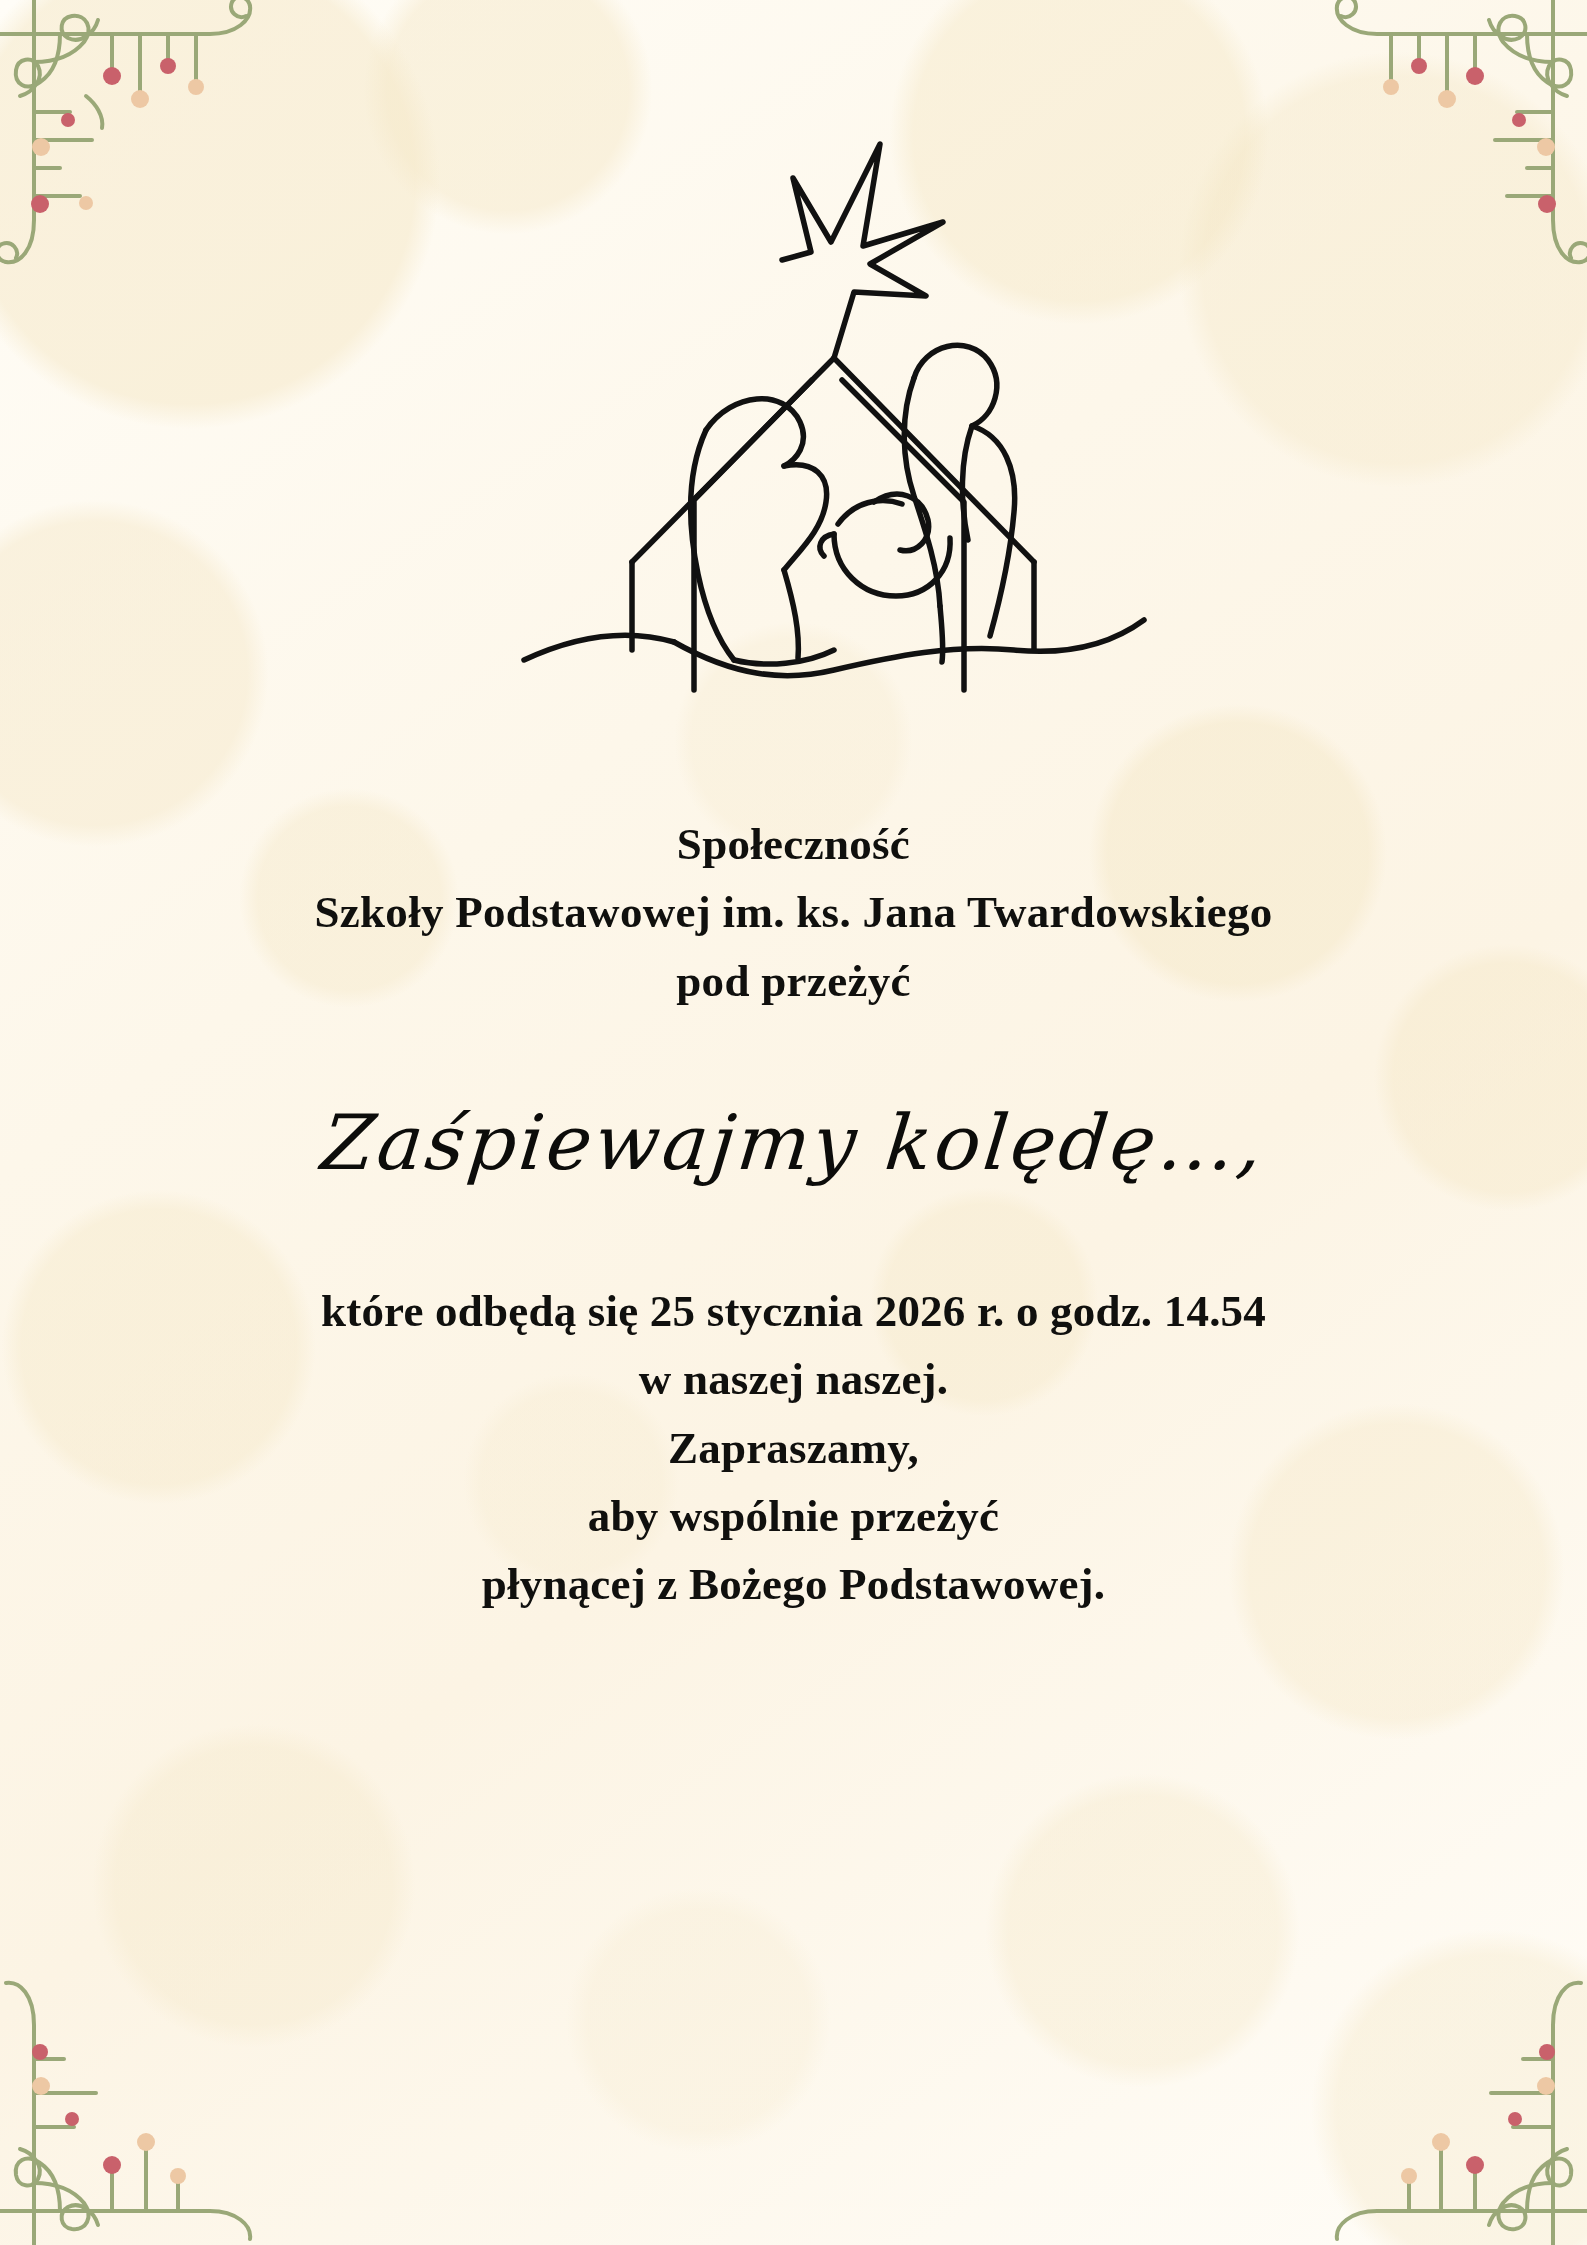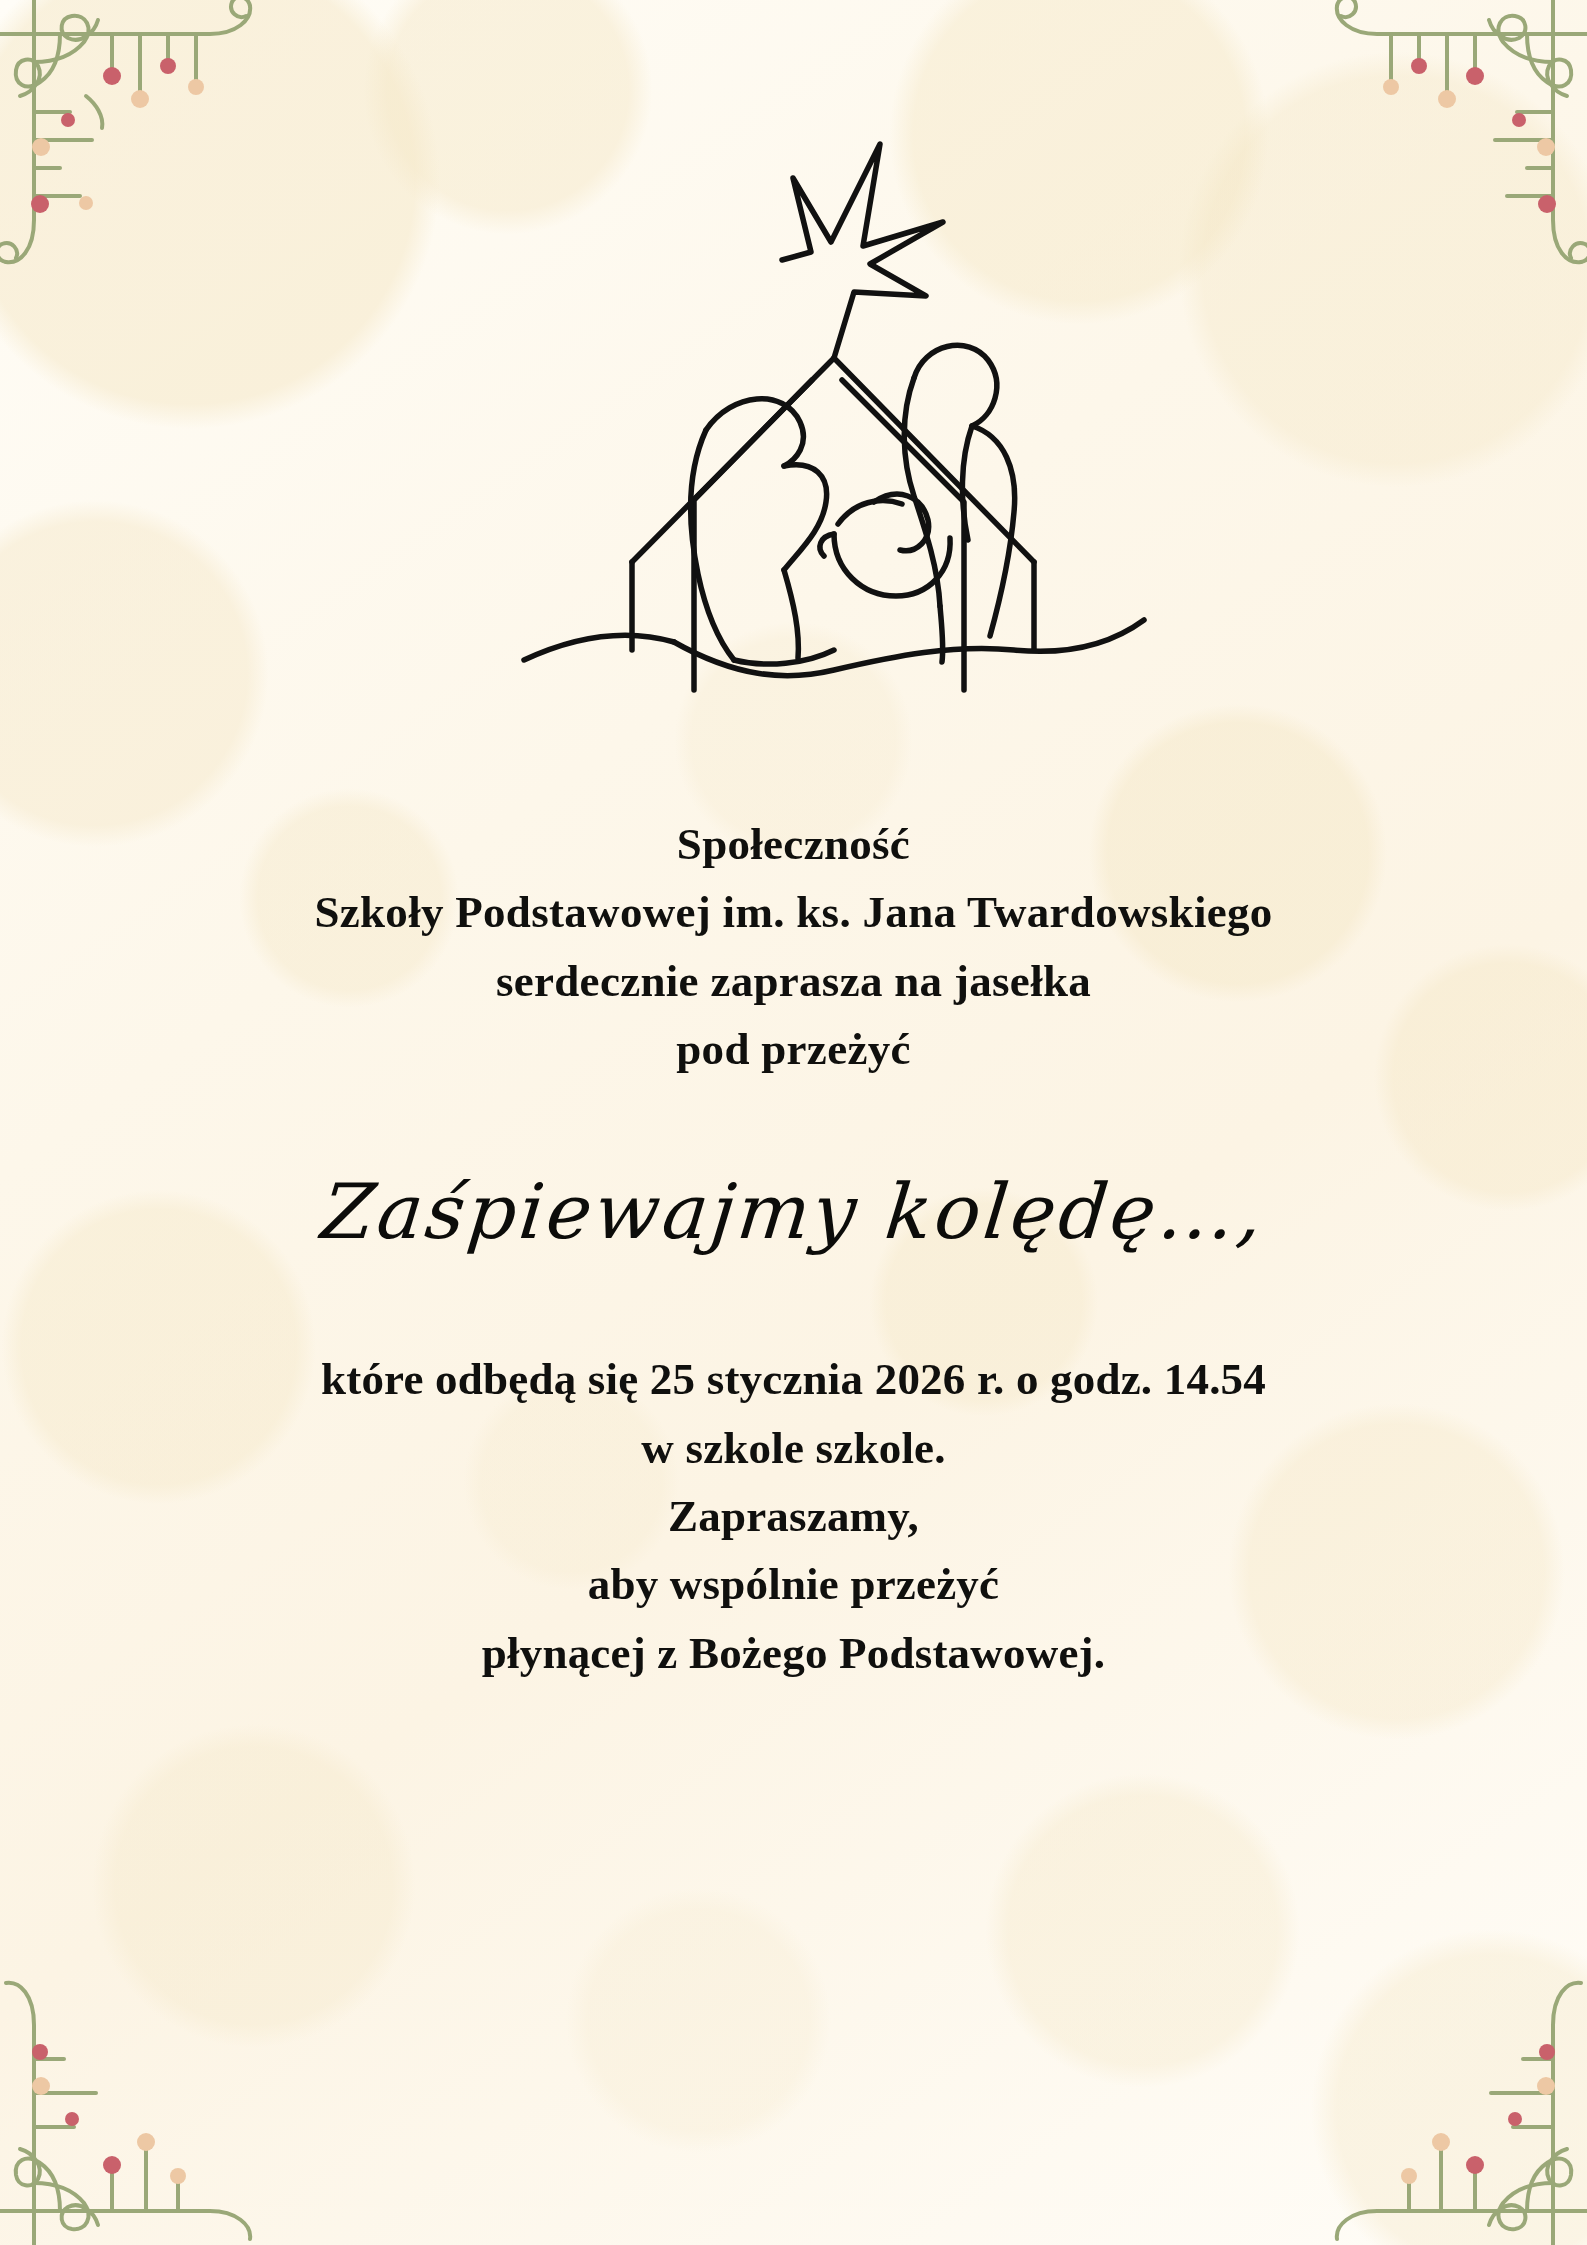--- a/index.html
+++ b/index.html
@@ -249,29 +249,28 @@
         <path d="M520 404 C506 406 502 418 510 426"></path>
       </g>
     </svg>
   </div>
 
   <div class="content">
 
     <div class="block-intro">
       <span class="line">Społeczność</span>
       <span class="line">Szkoły Podstawowej im. ks. Jana Twardowskiego</span>
-      <span class="line">serdecznie zaprasza na jasełka</span>
       <span class="line">pod przeżyć</span>
     </div>
 
     <div class="title-script">Zaśpiewajmy kolędę…,</div>
 
     <div class="block-details">
       <span class="line">które odbędą się 25 stycznia 2026 r. o godz. 14.54</span>
-      <span class="line">w szkole szkole.</span>
+      <span class="line">w naszej naszej.</span>
       <span class="line">Zapraszamy,</span>
       <span class="line">aby wspólnie przeżyć</span>
       <span class="line">płynącej z Bożego Podstawowej.</span>
     </div>
 
   </div>
 
 </div>
 
 </body></html>

